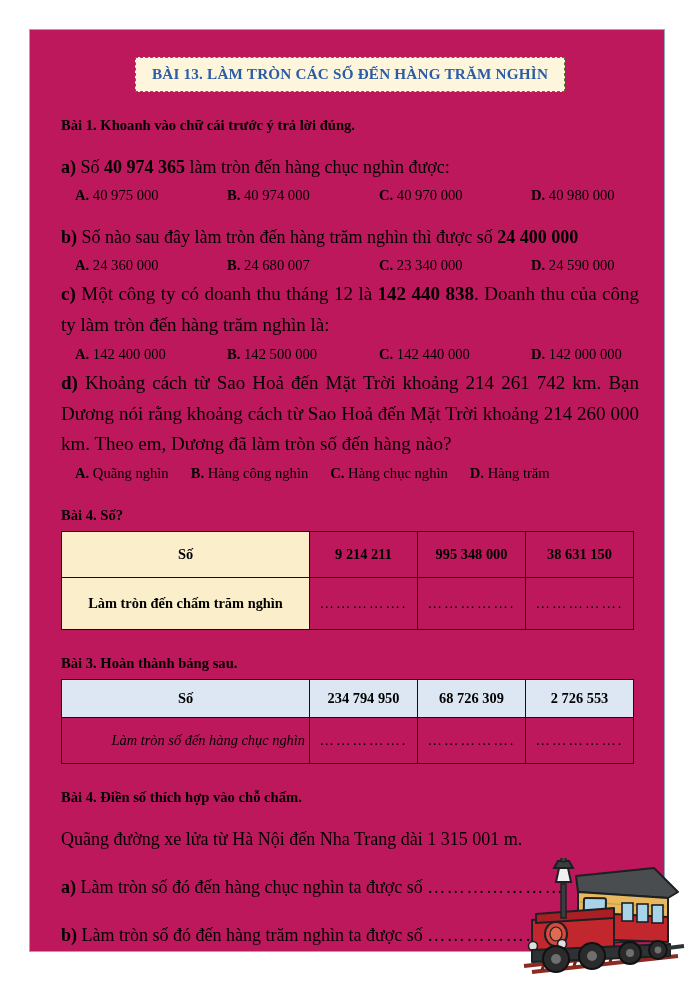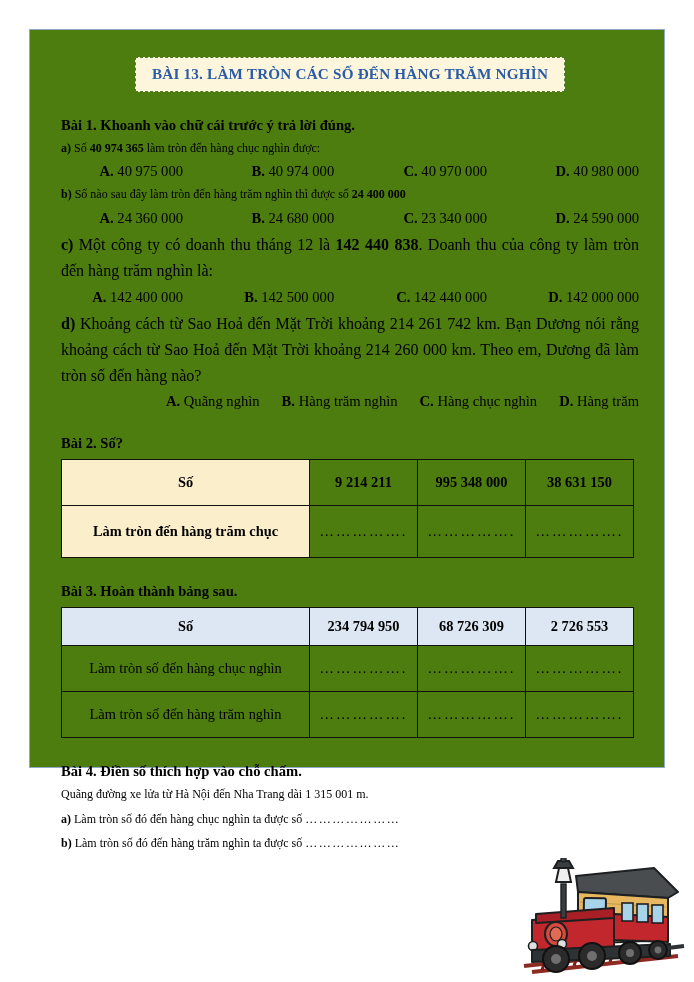--- a/index.html
+++ b/index.html
@@ -12,23 +12,23 @@
     font-family: "Liberation Serif", "DejaVu Serif", serif;
     color: #000;
     position: relative;
     overflow: hidden;
   }
 
   
   .page-frame {
     position: absolute;
     left: 29px; top: 29px;
-    width: 636px; height: 739px;
+    width: 636px; height: 923px;
     border: 1.3px solid #8fa9c6;
-    background: #4d7c0f;
+    background: #be185d;
   }
 
   .content {
     position: absolute;
     left: 31px; top: 0px;
     width: 578px;
   }
 
   
   .title-wrap {
@@ -51,41 +51,40 @@
   }
 
   
   .q-head {
     font-weight: bold;
     font-size: 14.6px;
     margin-top: 25px;
     margin-bottom: 1px;
   }
   .q-line {
-    font-size: 12px;
+    font-size: 18px;
     line-height: 1.62;
-    margin-top: 5px;
+    margin-top: 19px;
   }
   .q-line b, .bold { font-weight: bold; }
 
   .para {
-    font-size: 16px;
+    font-size: 19px;
     line-height: 1.62;
     margin-top: 5px;
     text-align: justify;
     text-justify: inter-word;
   }
 
   
   .opts {
     display: flex;
     font-size: 14.6px;
     margin-top: 5px;
     padding-left: 14px;
-    justify-content: flex-end;
   }
   .opts .opt { flex: 0 0 auto; }
   .opts.numeric .opt { width: 152px; }
   .opts.numeric .opt:last-child { width: auto; }
   .opts.words .opt { margin-right: 22px; }
   .opts.words .opt:last-child { margin-right: 0; }
   .opt .lbl { font-weight: bold; }
 
   
   table.wk {
@@ -101,21 +100,21 @@
     vertical-align: middle;
   }
   .col-label { width: 248px; }
   .col-val   { width: 108px; }
 
   .hdr-cream { background: #fbeecb; }
   .hdr-blue  { background: #dce7f3; }
 
   .cell-center { text-align: center; }
   .cell-bold   { font-weight: bold; }
-  .cell-left   { text-align: center; padding-left: 14px; }
+  .cell-left   { text-align: right; padding-left: 14px; font-style: italic; }
 
   .t2-head td { height: 46px; }
   .t2-body td { height: 52px; }
   .t3-head td { height: 38px; }
   .t3-body td { height: 46px; }
 
   .dots-cell {
     text-align: center;
     vertical-align: bottom;
     padding-bottom: 5px;
@@ -162,21 +161,21 @@
       <span class="opt"><span class="lbl">C.</span> <span>40 970 000</span></span>
       <span class="opt"><span class="lbl">D.</span> <span>40 980 000</span></span>
     </div>
 
     <div class="q-line">
       <b>b)</b>
       <span>Số nào sau đây làm tròn đến hàng trăm nghìn thì được số </span><b>24 400 000</b>
     </div>
     <div class="opts numeric">
       <span class="opt"><span class="lbl">A.</span> <span>24 360 000</span></span>
-      <span class="opt"><span class="lbl">B.</span> <span>24 680 000</span></span>
+      <span class="opt"><span class="lbl">B.</span> <span>24 680 007</span></span>
       <span class="opt"><span class="lbl">C.</span> <span>23 340 000</span></span>
       <span class="opt"><span class="lbl">D.</span> <span>24 590 000</span></span>
     </div>
 
     <div class="para">
       <b>c)</b>
       <span>Một công ty có doanh thu tháng 12 là </span><b>142 440 838</b><span>. Doanh thu của công ty làm tròn đến hàng trăm nghìn là:</span>
     </div>
     <div class="opts numeric">
       <span class="opt"><span class="lbl">A.</span> <span>142 400 000</span></span>
@@ -184,37 +183,37 @@
       <span class="opt"><span class="lbl">C.</span> <span>142 440 000</span></span>
       <span class="opt"><span class="lbl">D.</span> <span>142 000 000</span></span>
     </div>
 
     <div class="para">
       <b>d)</b>
       <span>Khoảng cách từ Sao Hoả đến Mặt Trời khoảng 214 261 742 km. Bạn Dương nói rằng khoảng cách từ Sao Hoả đến Mặt Trời khoảng 214 260 000 km. Theo em, Dương đã làm tròn số đến hàng nào?</span>
     </div>
     <div class="opts words">
       <span class="opt"><span class="lbl">A.</span> <span>Quãng nghìn</span></span>
-      <span class="opt"><span class="lbl">B.</span> <span>Hàng trăm nghìn</span></span>
+      <span class="opt"><span class="lbl">B.</span> <span>Hàng công nghìn</span></span>
       <span class="opt"><span class="lbl">C.</span> <span>Hàng chục nghìn</span></span>
       <span class="opt"><span class="lbl">D.</span> <span>Hàng trăm</span></span>
     </div>
 
-    <div class="q-head">Bài 2. Số?</div>
+    <div class="q-head">Bài 4. Số?</div>
 
     <table class="wk">
       <tbody>
           <tr class="t2-head">
         <td class="col-label hdr-cream cell-center cell-bold">Số</td>
         <td class="col-val cell-center cell-bold">9 214 211</td>
         <td class="col-val cell-center cell-bold">995 348 000</td>
         <td class="col-val cell-center cell-bold">38 631 150</td>
       </tr>
       <tr class="t2-body">
-        <td class="col-label hdr-cream cell-center cell-bold">Làm tròn đến hàng trăm chục</td>
+        <td class="col-label hdr-cream cell-center cell-bold">Làm tròn đến chấm trăm nghìn</td>
         <td class="col-val dots-cell">…………….</td>
         <td class="col-val dots-cell">…………….</td>
         <td class="col-val dots-cell">…………….</td>
       </tr>
     </tbody>
       </table>
 
     <div class="q-head">Bài 3. Hoàn thành bảng sau.</div>
 
     <table class="wk">
@@ -224,26 +223,20 @@
         <td class="col-val hdr-blue cell-center cell-bold">234 794 950</td>
         <td class="col-val hdr-blue cell-center cell-bold">68 726 309</td>
         <td class="col-val hdr-blue cell-center cell-bold">2 726 553</td>
       </tr>
       <tr class="t3-body">
         <td class="col-label cell-left">Làm tròn số đến hàng chục nghìn</td>
         <td class="col-val dots-cell">…………….</td>
         <td class="col-val dots-cell">…………….</td>
         <td class="col-val dots-cell">…………….</td>
       </tr>
-      <tr class="t3-body">
-        <td class="col-label cell-left">Làm tròn số đến hàng trăm nghìn</td>
-        <td class="col-val dots-cell">…………….</td>
-        <td class="col-val dots-cell">…………….</td>
-        <td class="col-val dots-cell">…………….</td>
-      </tr>
     </tbody>
       </table>
 
     <div class="q-head">Bài 4. Điền số thích hợp vào chỗ chấm.</div>
     <div class="q-line">Quãng đường xe lửa từ Hà Nội đến Nha Trang dài 1 315 001 m.</div>
 
     <div class="q-line">
       <b>a)</b>
       <span>Làm tròn số đó đến hàng chục nghìn ta được số </span><span class="fill-dots">…………………</span>
     </div>

